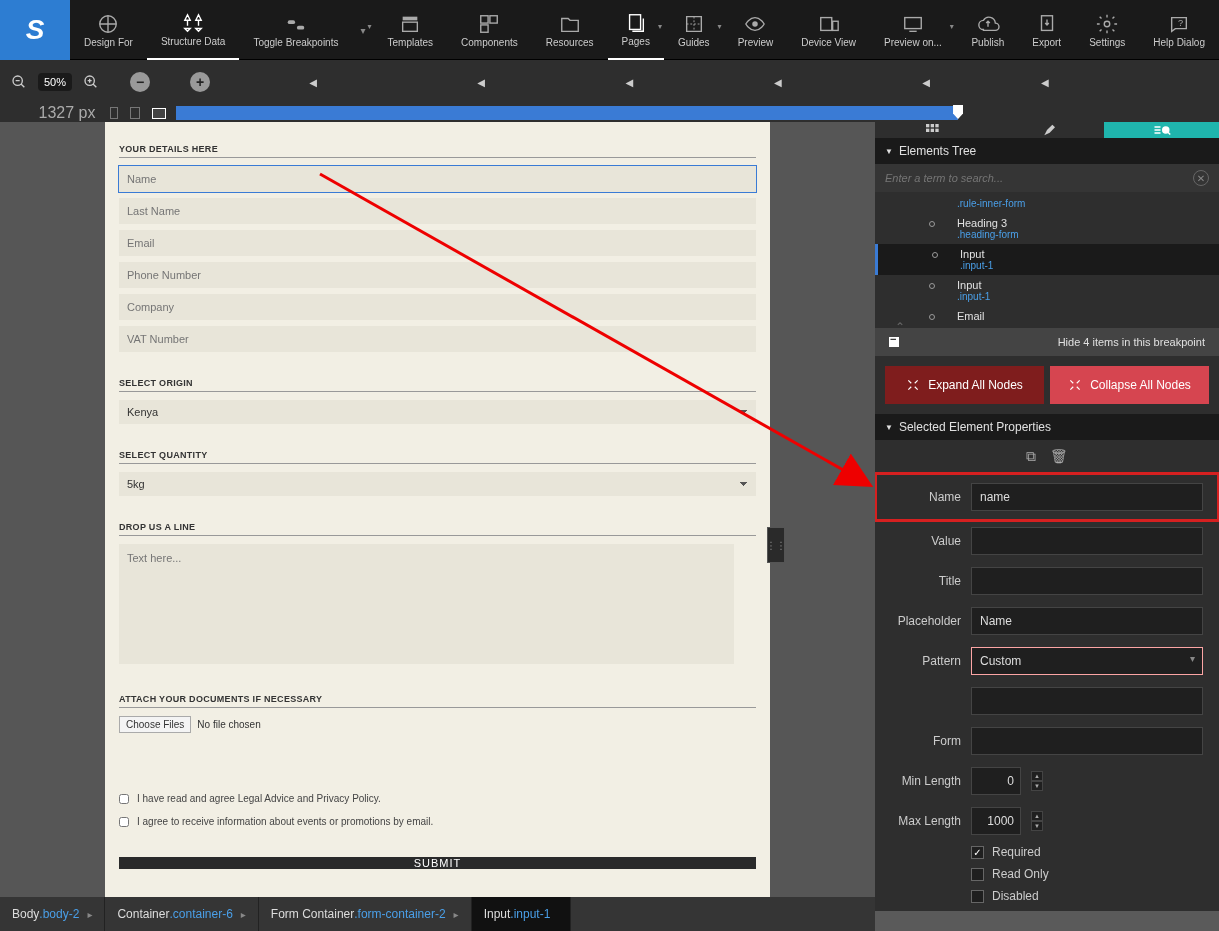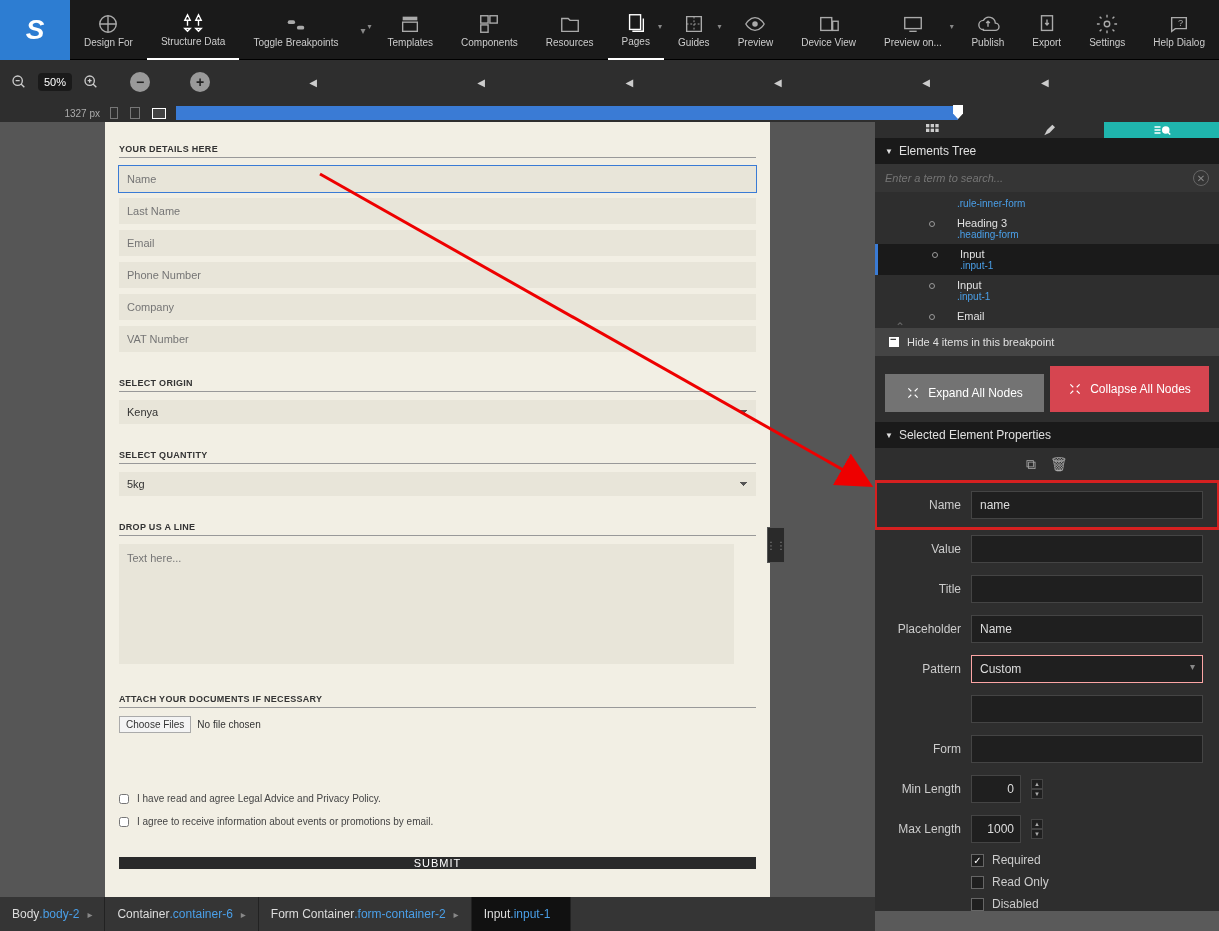--- a/index.html
+++ b/index.html
@@ -13,21 +13,21 @@
 .top-item.active { border-bottom: 2px solid #fff; }
 .top-item.dropdown::after { content: "▾"; position: absolute; right: 2px; top: 22px; font-size: 8px; color: #888; }
 .subbar { display: flex; background: #2e2e2e; height: 44px; align-items: center; }
 .sub-zoom { display: flex; align-items: center; gap: 8px; padding: 0 8px; }
 .sub-zoom-btn { width: 22px; height: 22px; display: flex; align-items: center; justify-content: center; cursor: pointer; color: #ccc; }
 .zoom-val { background: #1a1a1a; color: #fff; font-size: 11px; padding: 3px 6px; border-radius: 4px; }
 .circle-btn { width: 20px; height: 20px; border-radius: 50%; background: #999; display: flex; align-items: center; justify-content: center; color: #222; font-size: 14px; font-weight: bold; cursor: pointer; margin: 0 20px; }
 .ruler-area { flex: 1; display: flex; align-items: center; position: relative; }
 .ruler-caret { color: #ccc; font-size: 10px; position: absolute; }
 .size-row { display: flex; height: 18px; background: #2e2e2e; align-items: center; }
-.size-label { width: 100px; text-align: right; font-size: 10px; color: #aaa; padding-left: 34px; }
+.size-label { width: 100px; text-align: center; font-size: 16px; color: #aaa; padding-left: 34px; }
 .device-icons { display: flex; gap: 12px; padding: 0 10px; align-items: center; }
 .device-icons span { width: 14px; height: 14px; border: 1px solid #777; display: inline-block; }
 .device-icons span.active { border-color: #fff; background: rgba(255,255,255,0.1); }
 .blue-bar { flex: 1; height: 14px; background: linear-gradient(to right, #3a7bd5 0%, #3a7bd5 75%, #2e2e2e 75%); position: relative; margin-right: 0; }
 .blue-marker { position: absolute; top: -1px; left: 74.5%; width: 10px; height: 14px; background: #fff; clip-path: polygon(0 0, 100% 0, 100% 60%, 50% 100%, 0 60%); }
 .main { display: flex; height: 789px; }
 .canvas-wrap { flex: 1; background: #565656; display: flex; justify-content: center; overflow: hidden; position: relative; }
 .canvas { width: 665px; background: #f2efe4; margin-top: 0; padding: 22px 14px; font-family: Arial, sans-serif; color: #333; }
 .form-section-label { font-size: 9px; font-weight: bold; letter-spacing: 0.3px; border-bottom: 1px solid #999; padding-bottom: 3px; margin-top: 20px; margin-bottom: 8px; text-transform: uppercase; color: #333; }
 .form-section-label:first-child { margin-top: 0; }
@@ -55,26 +55,26 @@
 .tree { padding: 2px 0; }
 .tree-item { padding: 4px 0 4px 50px; font-size: 11px; cursor: pointer; position: relative; }
 .tree-item.indent1 { padding-left: 66px; }
 .tree-item.indent2 { padding-left: 66px; }
 .tree-item .dot { position: absolute; left: 54px; top: 8px; width: 6px; height: 6px; border: 1px solid #999; border-radius: 50%; }
 .tree-item.indent2 .dot { left: 54px; }
 .tree-item .label { color: #e0e0e0; }
 .tree-item .cls { color: #4a9fe8; font-size: 10px; display: block; padding-left: 16px; }
 .tree-item.active { background: #1a1a1a; border-left: 3px solid #3a7bd5; }
 .tree-arrow { position: absolute; left: 20px; bottom: -8px; color: #666; font-size: 12px; }
-.hide-row { background: #444; padding: 8px 14px; font-size: 11px; display: flex; align-items: center; gap: 8px; }
+.hide-row { background: #444; padding: 8px 14px; font-size: 11px; display: flex; align-items: center; gap: 8px; justify-content: space-between; }
 .hide-row .sq { width: 10px; height: 10px; background: #fff; display: inline-block; position: relative; }
 .hide-row .sq::after { content: "−"; position: absolute; top: -4px; left: 1px; color: #333; font-weight: bold; }
 .node-btns { display: flex; gap: 6px; padding: 10px; }
 .node-btn { flex: 1; padding: 12px; font-size: 12px; display: flex; align-items: center; justify-content: center; gap: 8px; cursor: pointer; border: none; color: #fff; }
-.node-btn.expand { background: #737373; margin-top: 8px; }
+.node-btn.expand { background: #7f1d1d; }
 .node-btn.collapse { background: #d64550; }
 .prop-actions { display: flex; justify-content: center; gap: 14px; padding: 8px; }
 .prop-actions span { cursor: pointer; color: #aaa; font-size: 14px; }
 .prop-row { display: flex; align-items: center; padding: 6px 16px; gap: 10px; }
 .prop-row.highlighted { outline: 3px solid #d62020; outline-offset: -2px; padding: 10px 16px; }
 .prop-label { width: 70px; text-align: right; font-size: 12px; color: #ccc; }
 .prop-input { flex: 1; background: #1f1f1f; border: 1px solid #444; padding: 6px 8px; color: #ddd; font-size: 12px; }
 .prop-select { flex: 1; background: #1f1f1f; border: 1px solid #fca5a5; padding: 6px 8px; color: #ddd; font-size: 12px; appearance: none; position: relative; }
 .prop-select-wrap { flex: 1; position: relative; }
 .prop-select-wrap::after { content: "▾"; position: absolute; right: 8px; top: 6px; color: #888; pointer-events: none; font-size: 10px; }

